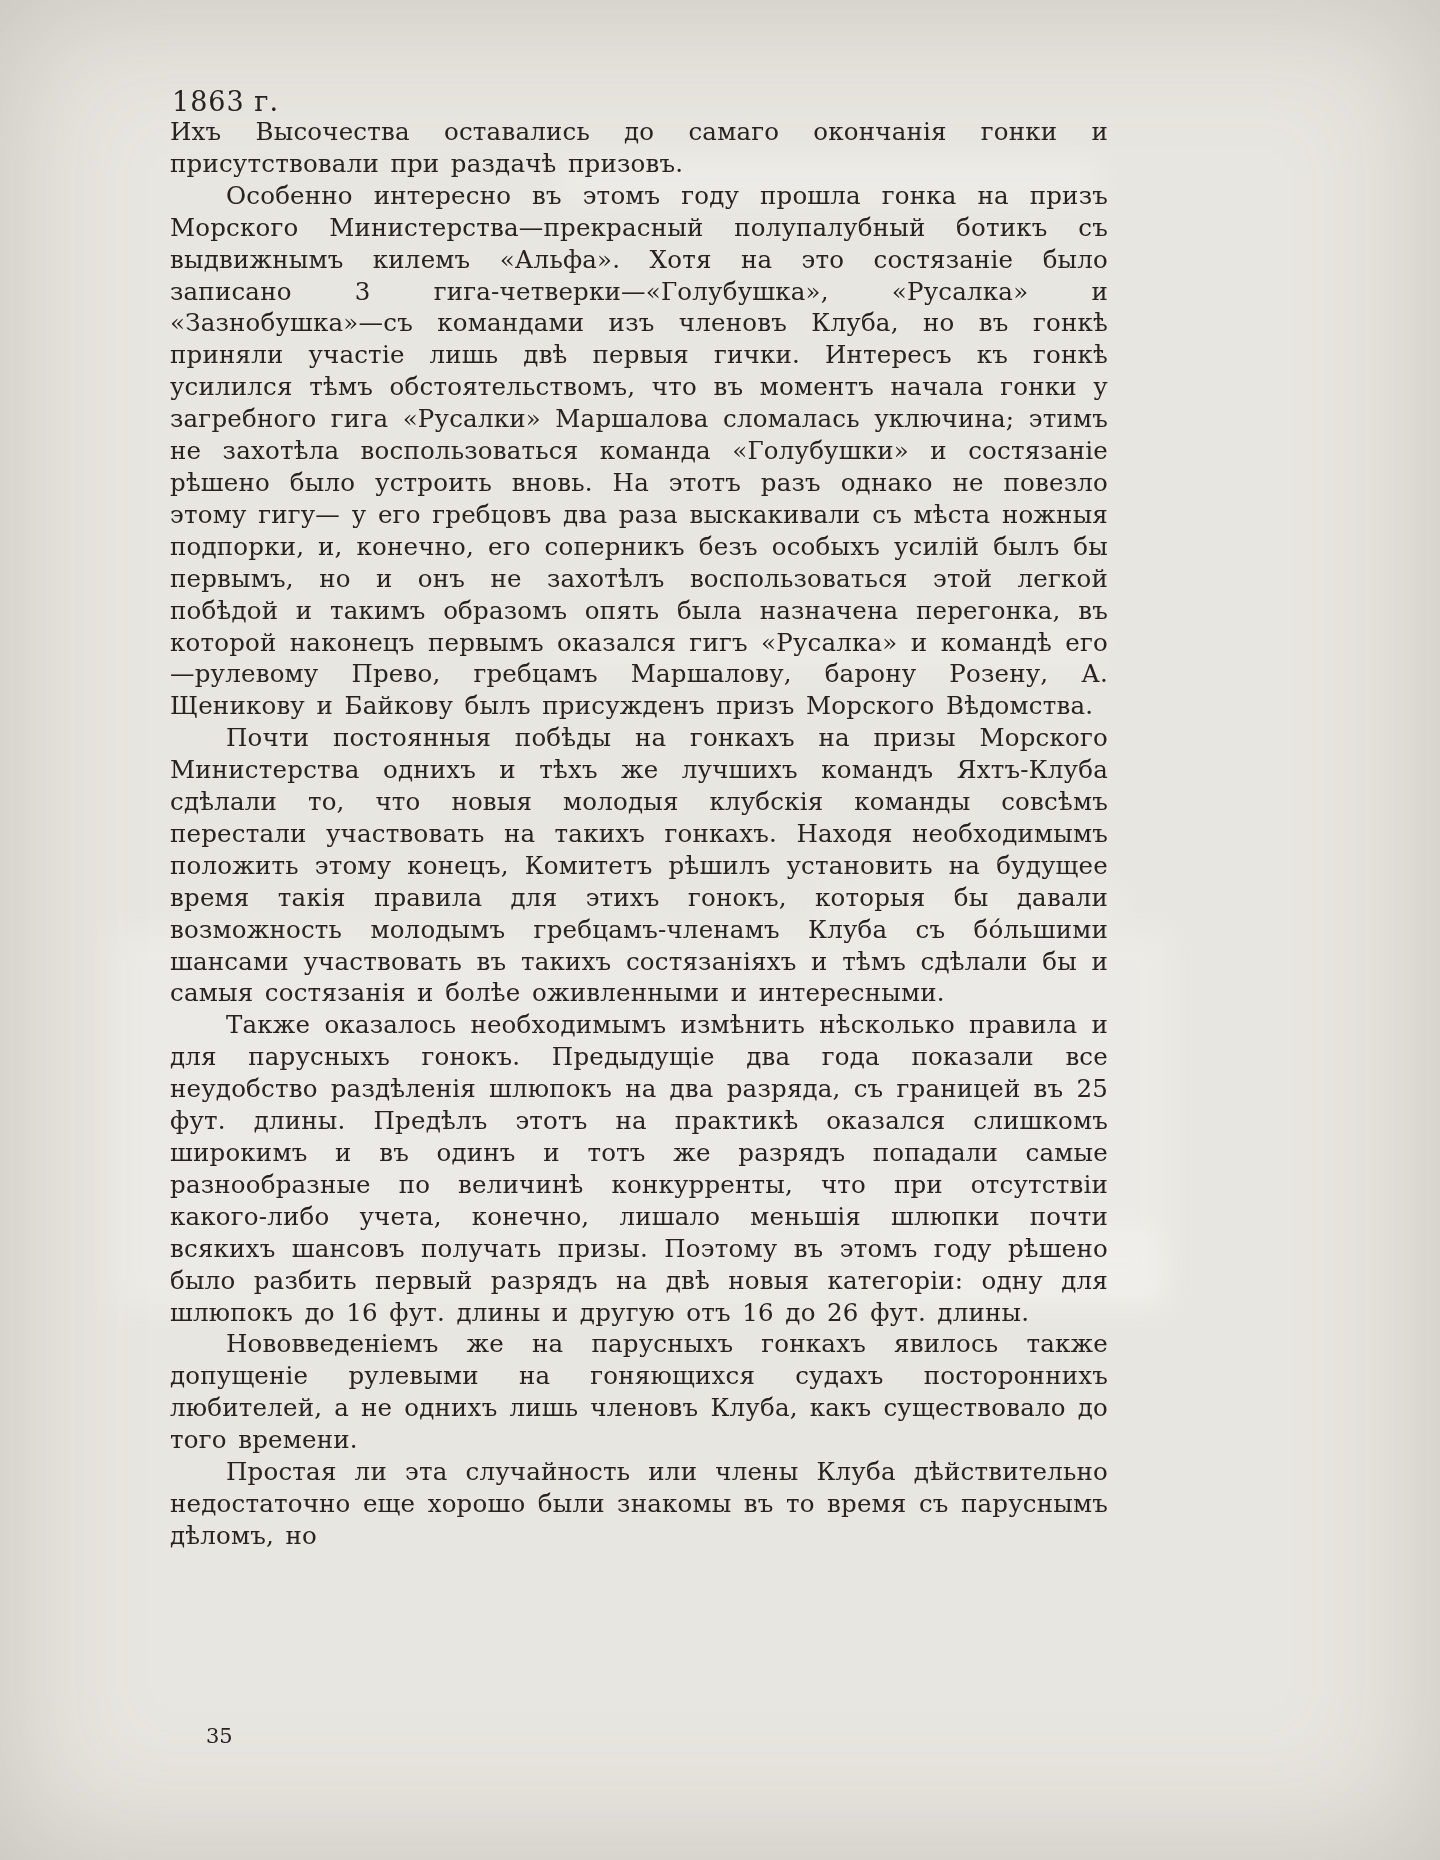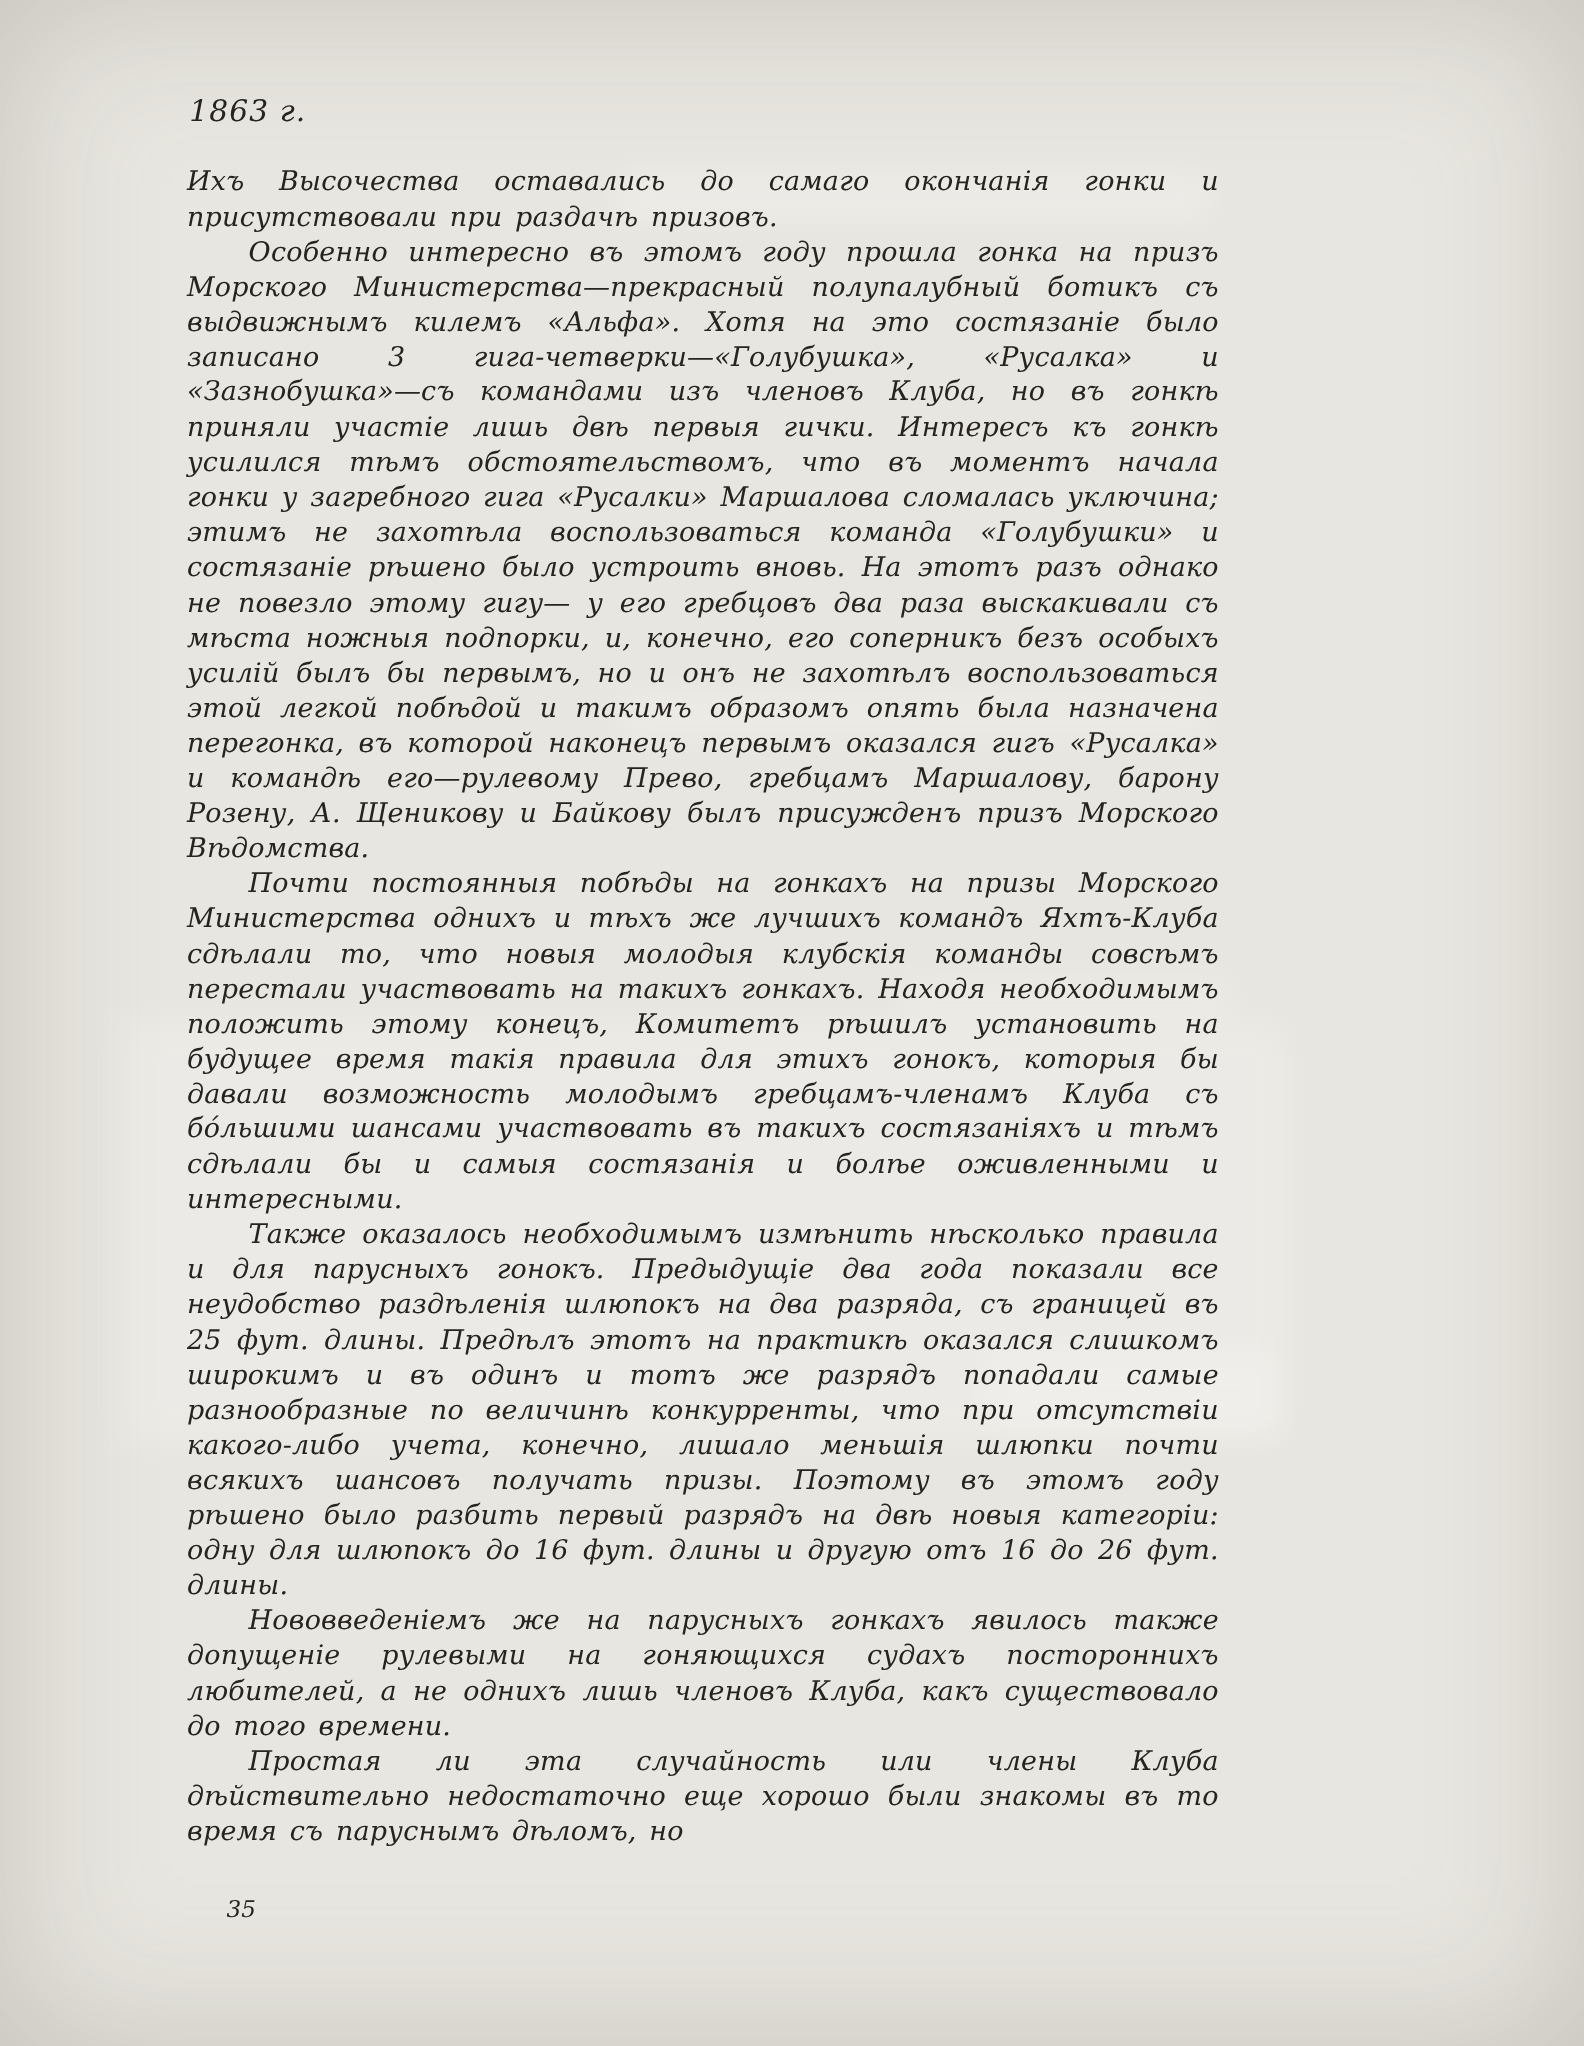--- a/index.html
+++ b/index.html
@@ -10,21 +10,20 @@
   .page {
     position: relative;
     width: 1440px;
     height: 1860px;
     margin: 0 auto;
     background: #e8e6e0;
     box-shadow: inset 0 0 140px rgba(110,104,92,0.28);
     overflow: hidden;
     font-family: "DejaVu Serif", "Liberation Serif", serif;
     color: #262320;
-    font-style: italic;
   }
   
   .artifact {
     position: absolute;
     background: rgba(255,255,255,0.45);
     filter: blur(14px);
     pointer-events: none;
   }
   .a1 { left: 560px; top: 160px;  width: 540px; height: 40px;  opacity:.5; }
   .a2 { left: 560px; top: 630px;  width: 540px; height: 40px;  opacity:.45; }
@@ -36,21 +35,21 @@
     position: absolute;
     left: 172px;
     top: 86px;
     font-size: 27px;
     letter-spacing: 1px;
     white-space: nowrap;
   }
   .body-text {
     position: absolute;
     left: 170px;
-    top: 149px;
+    top: 116px;
     width: 938px;
     font-size: 24.5px;
     line-height: 31.9px;
     text-align: justify;
     text-justify: inter-word;
     word-spacing: 3.5px;
     letter-spacing: 0.2px;
     hyphens: none;
   }
   .body-text p {

